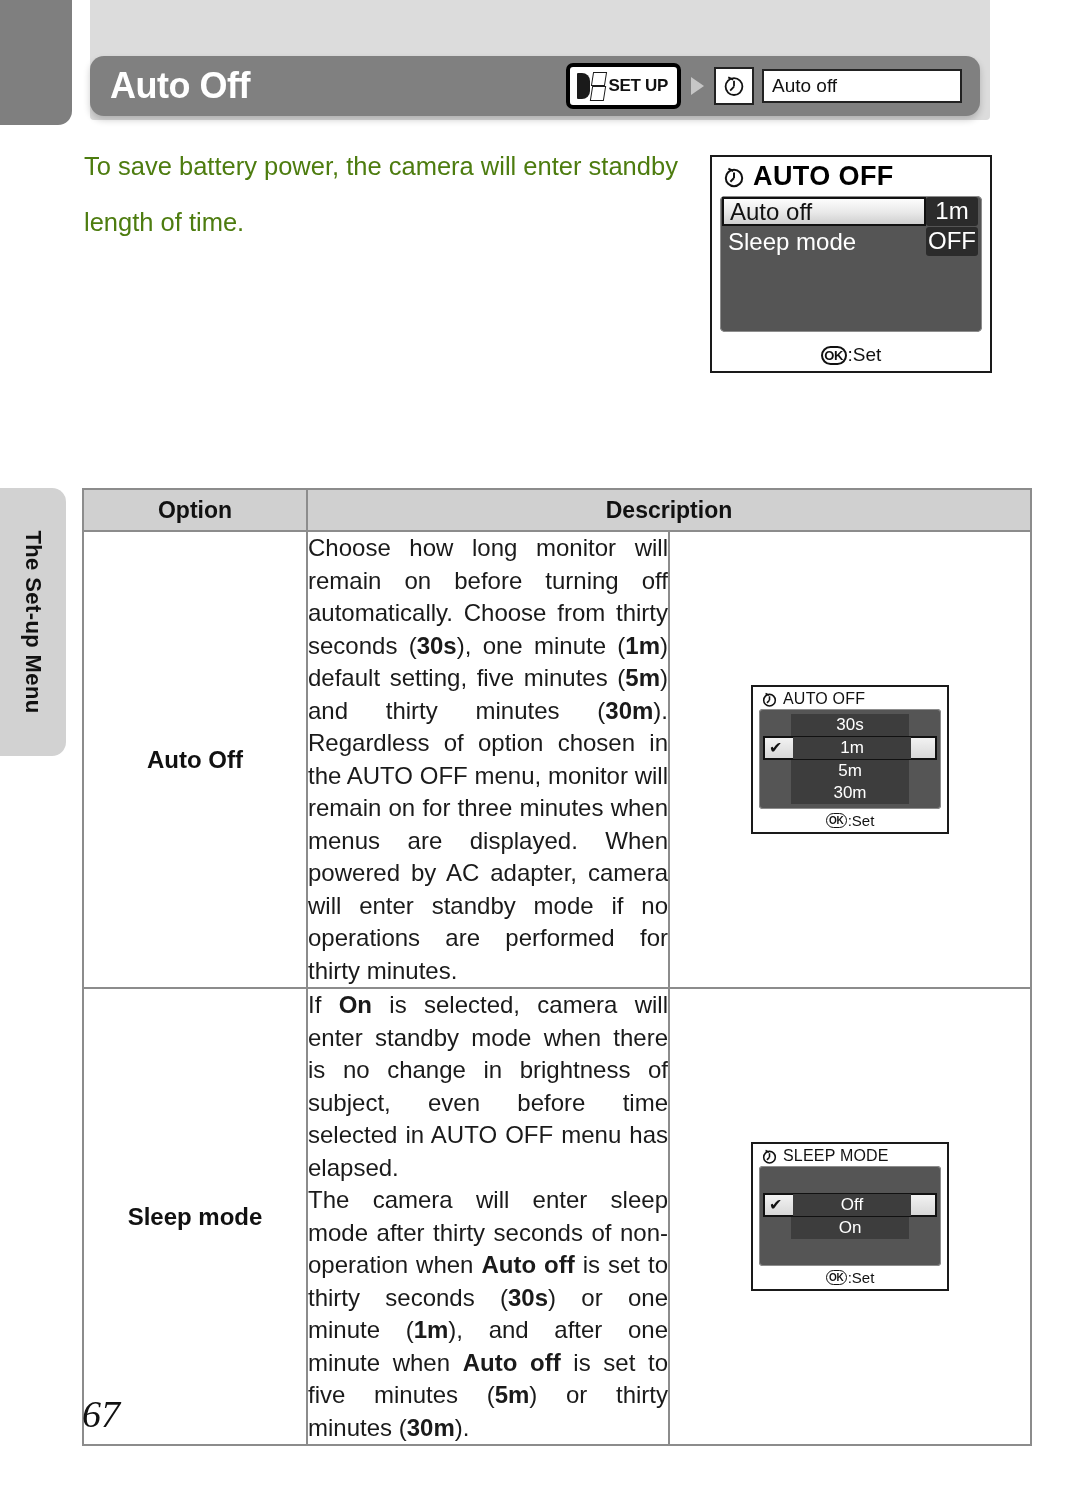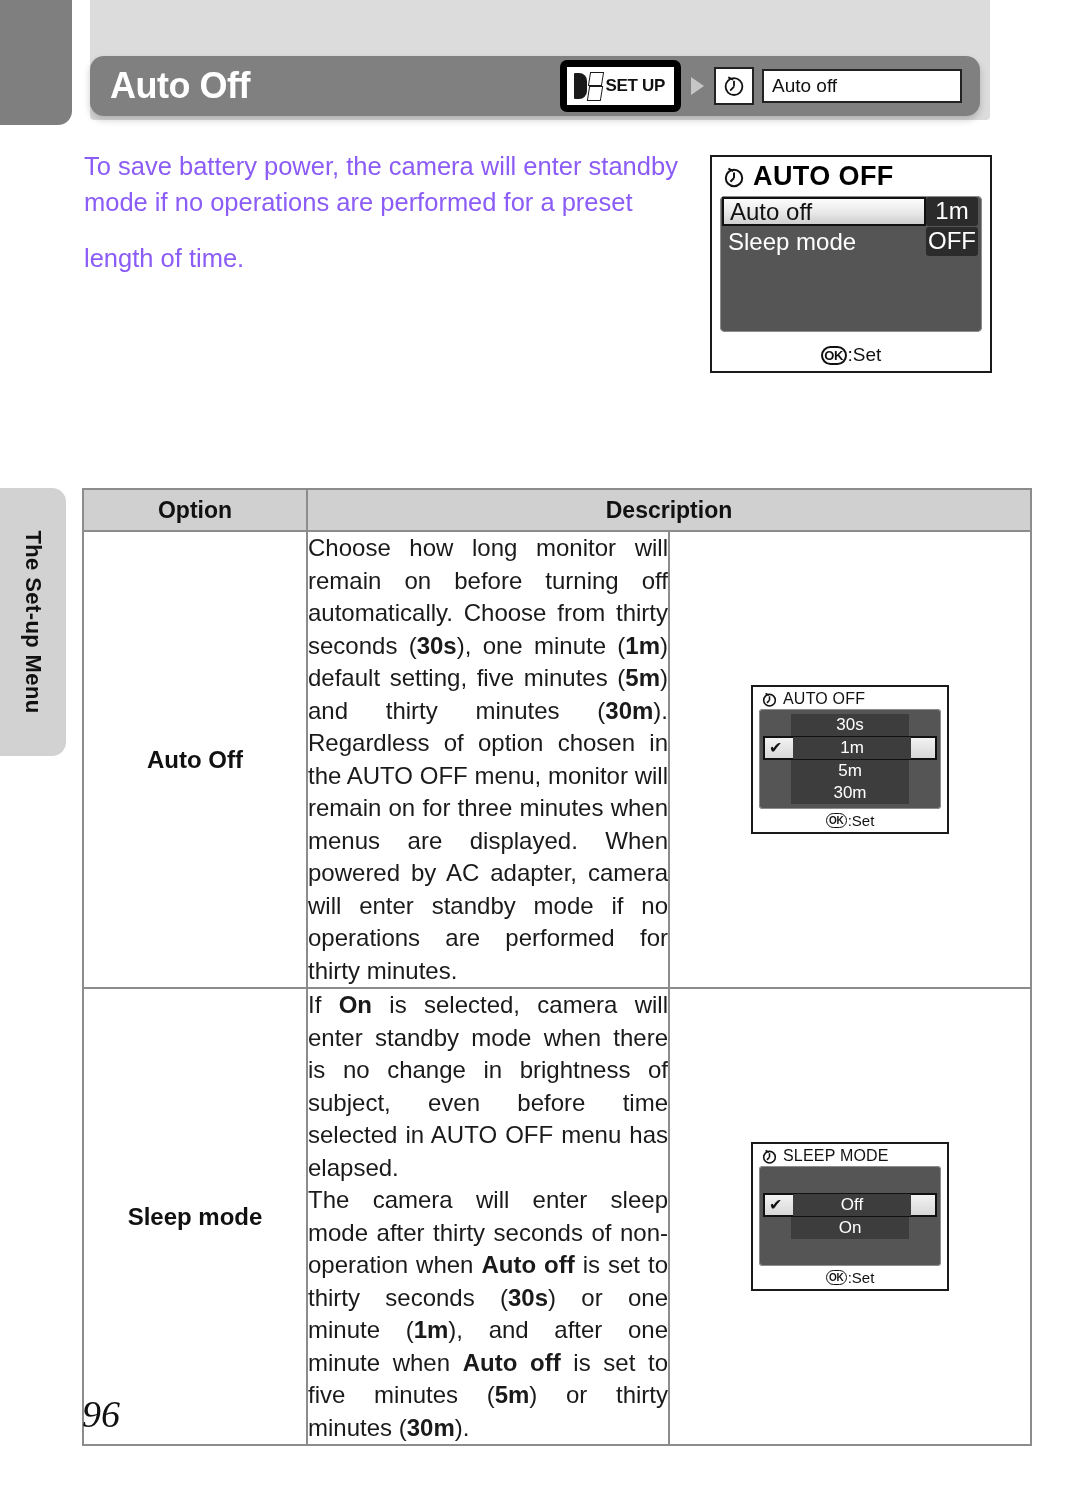--- a/index.html
+++ b/index.html
@@ -62,21 +62,21 @@
     align-items: center;
     gap: 8px;
   }
   .setup-chip {
     display: flex;
     align-items: center;
     background: #ffffff;
     border-radius: 7px;
     height: 38px;
     padding: 0 9px 0 6px;
-    border: 7px solid #000000;
+    border: 4px solid #000000;
     position: relative;
   }
   .setup-glyph {
     display: inline-block;
     width: 30px; height: 28px;
     position: relative;
     margin-right: 2px;
   }
   .setup-glyph .blk {
     position: absolute;
@@ -136,21 +136,21 @@
   }
 
   
   .intro-text {
     position: absolute;
     left: 84px; top: 148px;
     width: 610px;
     font-size: 25.5px;
     line-height: 1.42;
     text-align: justify;
-    color: #8b5cf6;
+    color: #4d7c0f;
   }
   .intro-text .last { text-align: left; margin-top: 20px; }
 
   
   .lcd-big {
     position: absolute;
     left: 710px; top: 155px;
     width: 282px; height: 218px;
     background: #ffffff;
     border: 2px solid #1a1a1a;
@@ -445,21 +445,20 @@
     </div>
 
     <div class="crumb-field">
       <span>Auto off</span>
     </div>
   </div>
 </div>
 
 <div class="intro-text">
   <div>To save battery power, the camera will enter standby</div>
-  <div>mode if no operations are performed for a preset</div>
   <div class="last">length of time.</div>
 </div>
 
 <div class="lcd-big">
   <div class="lcd-big-title">
     <svg width="24" height="24" viewBox="0 0 24 24">
       <circle cx="12" cy="13" r="8.2" fill="none" stroke="#111" stroke-width="2"></circle>
       <line x1="12" y1="13" x2="12" y2="7.4" stroke="#111" stroke-width="2"></line>
       <line x1="12" y1="13" x2="8.4" y2="16.8" stroke="#111" stroke-width="2"></line>
       <line x1="6.4" y1="3.6" x2="11.2" y2="6" stroke="#111" stroke-width="2"></line>
@@ -565,13 +564,13 @@
             <span class="ok-badge-s">OK</span>
             <span>:Set</span>
           </div>
         </div>
 
       </td>
     </tr>
   </tbody>
 </table>
 
-<div class="page-num">96</div>
+<div class="page-num">67</div>
 
 </body></html>

